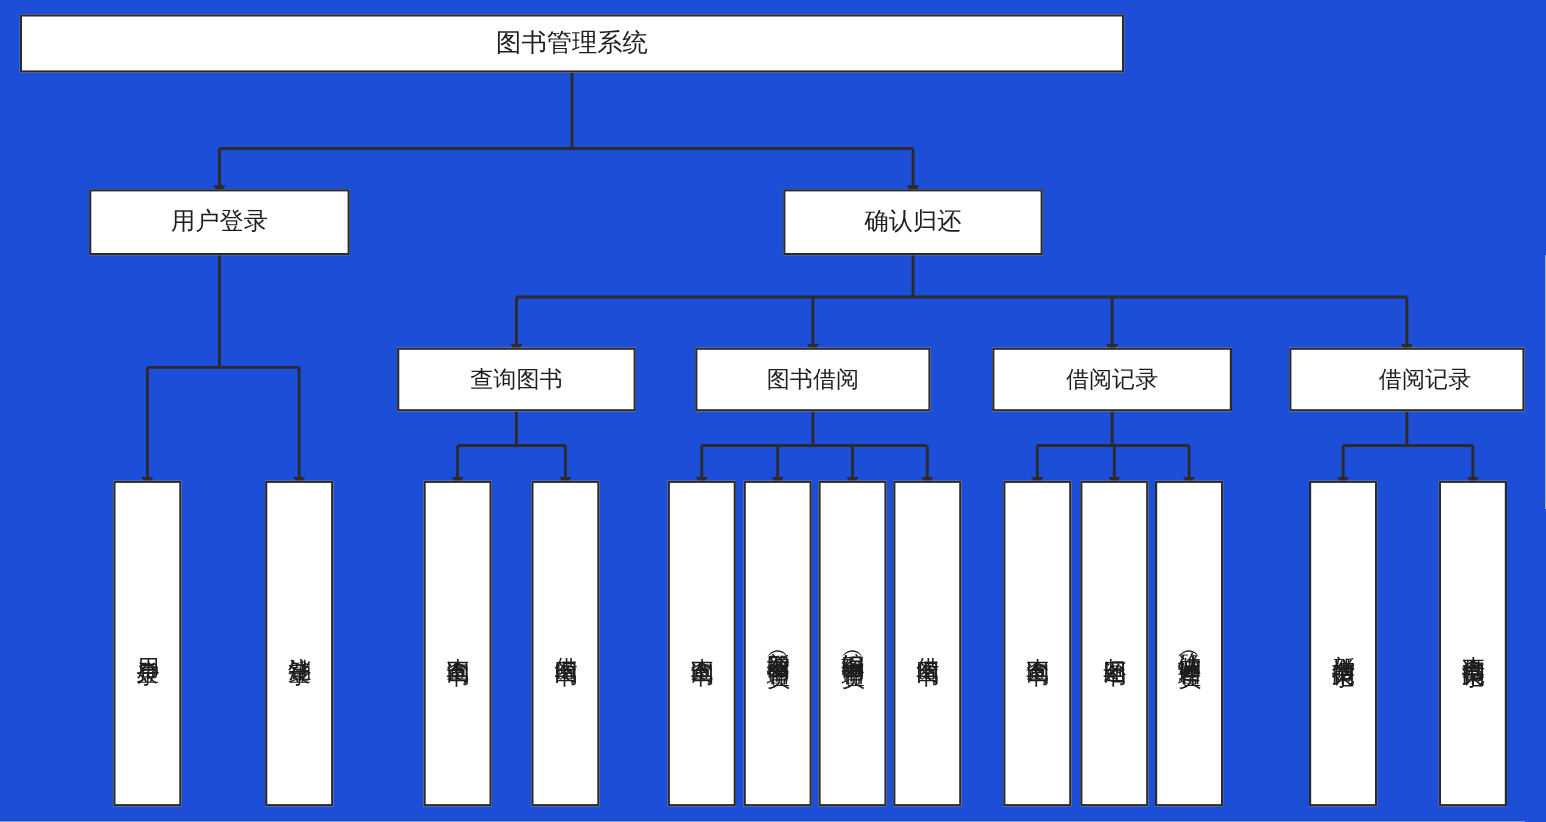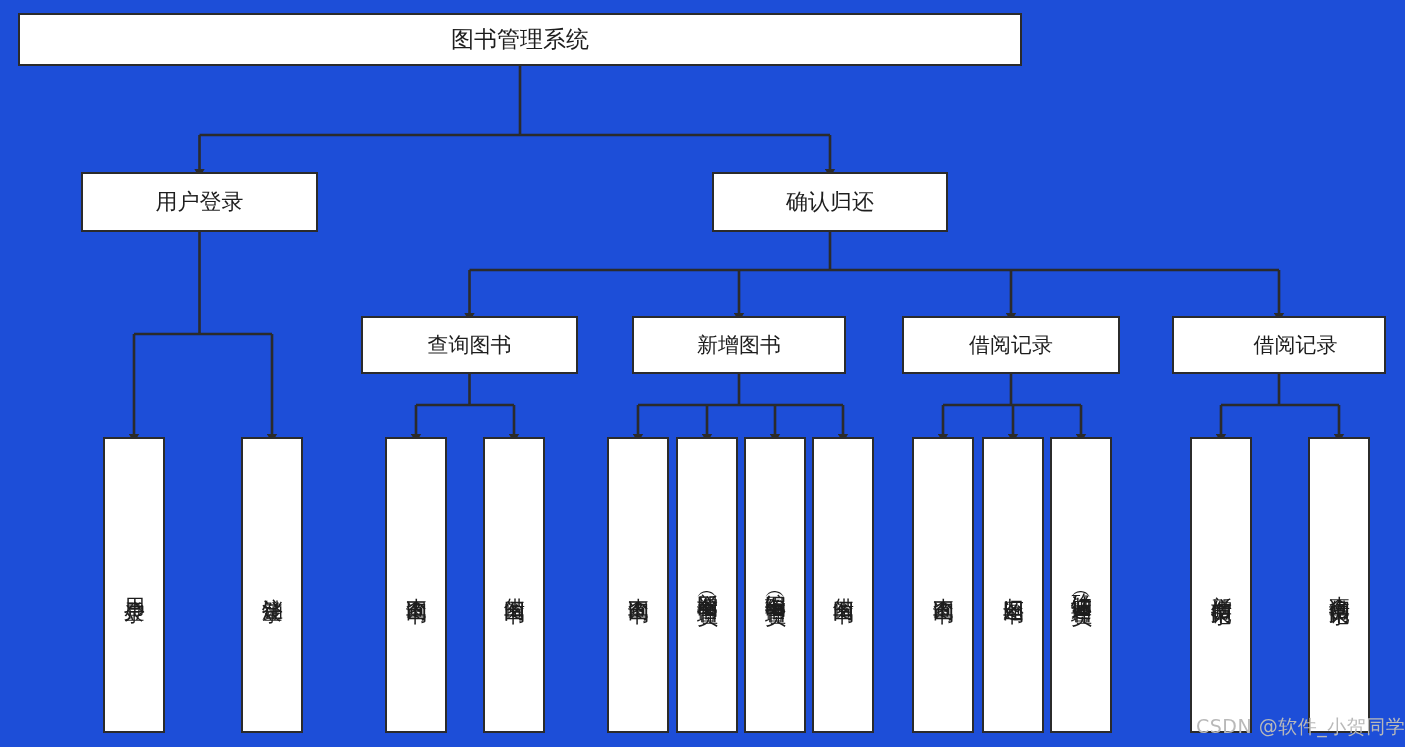--- a/index.html
+++ b/index.html
@@ -125,21 +125,21 @@
       <div class="node-box node-l1" style="left: 81px; top: 172px; width: 237px; height: 60px;">
         <span class="node-label">用户登录</span>
       </div>
       <div class="node-box node-l1" style="left: 712px; top: 172px; width: 236px; height: 60px;">
         <span class="node-label">确认归还</span>
       </div>
       <div class="node-box node-l2" style="left: 361px; top: 316px; width: 217px; height: 58px;">
         <span class="node-label">查询图书</span>
       </div>
       <div class="node-box node-l2" style="left: 632px; top: 316px; width: 214px; height: 58px;">
-        <span class="node-label">新增图书</span>
+        <span class="node-label">图书借阅</span>
       </div>
       <div class="node-box node-l2" style="left: 902px; top: 316px; width: 218px; height: 58px;">
         <span class="node-label">借阅记录</span>
       </div>
       <div class="node-box node-l2" style="left: 1172px; top: 316px; width: 214px; height: 58px; padding-left: 33px;">
         <span class="node-label">借阅记录</span>
       </div>
       <div class="node-box node-leaf" style="left: 103px; top: 437px; width: 62px; height: 296px;">
         <span class="node-label">用户登录</span>
       </div>
@@ -174,15 +174,14 @@
         <span class="node-label">确认归还（管理员）</span>
       </div>
       <div class="node-box node-leaf" style="left: 1190px; top: 437px; width: 62px; height: 296px;">
         <span class="node-label">新增借阅记录</span>
       </div>
       <div class="node-box node-leaf" style="left: 1308px; top: 437px; width: 62px; height: 296px;">
         <span class="node-label">查询借阅记录</span>
       </div>
     </div>
 
-  <div class="watermark" style="left:1196px; top:714px;">CSDN @软件_小贺同学</div>
 
 </div>
 
 </body></html>

